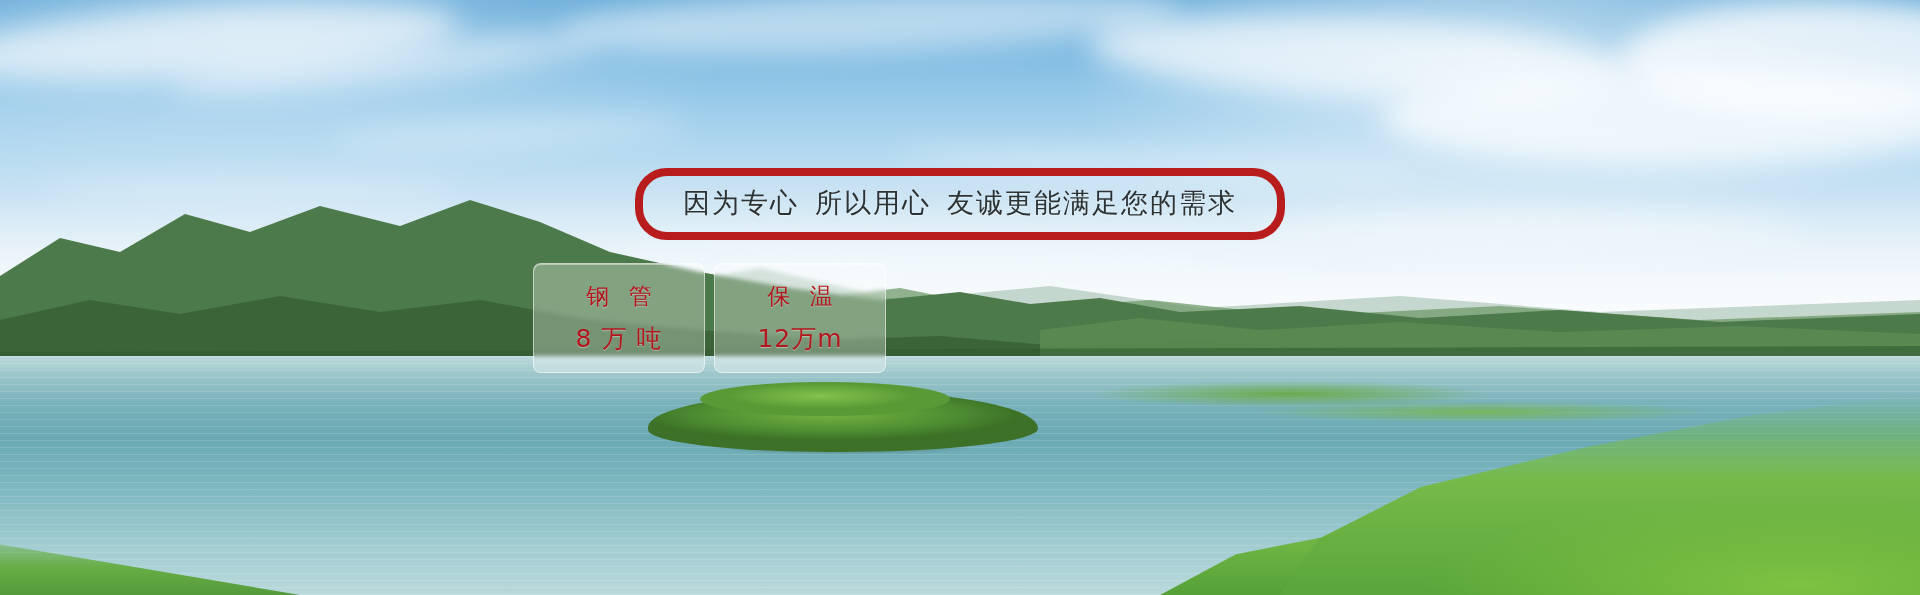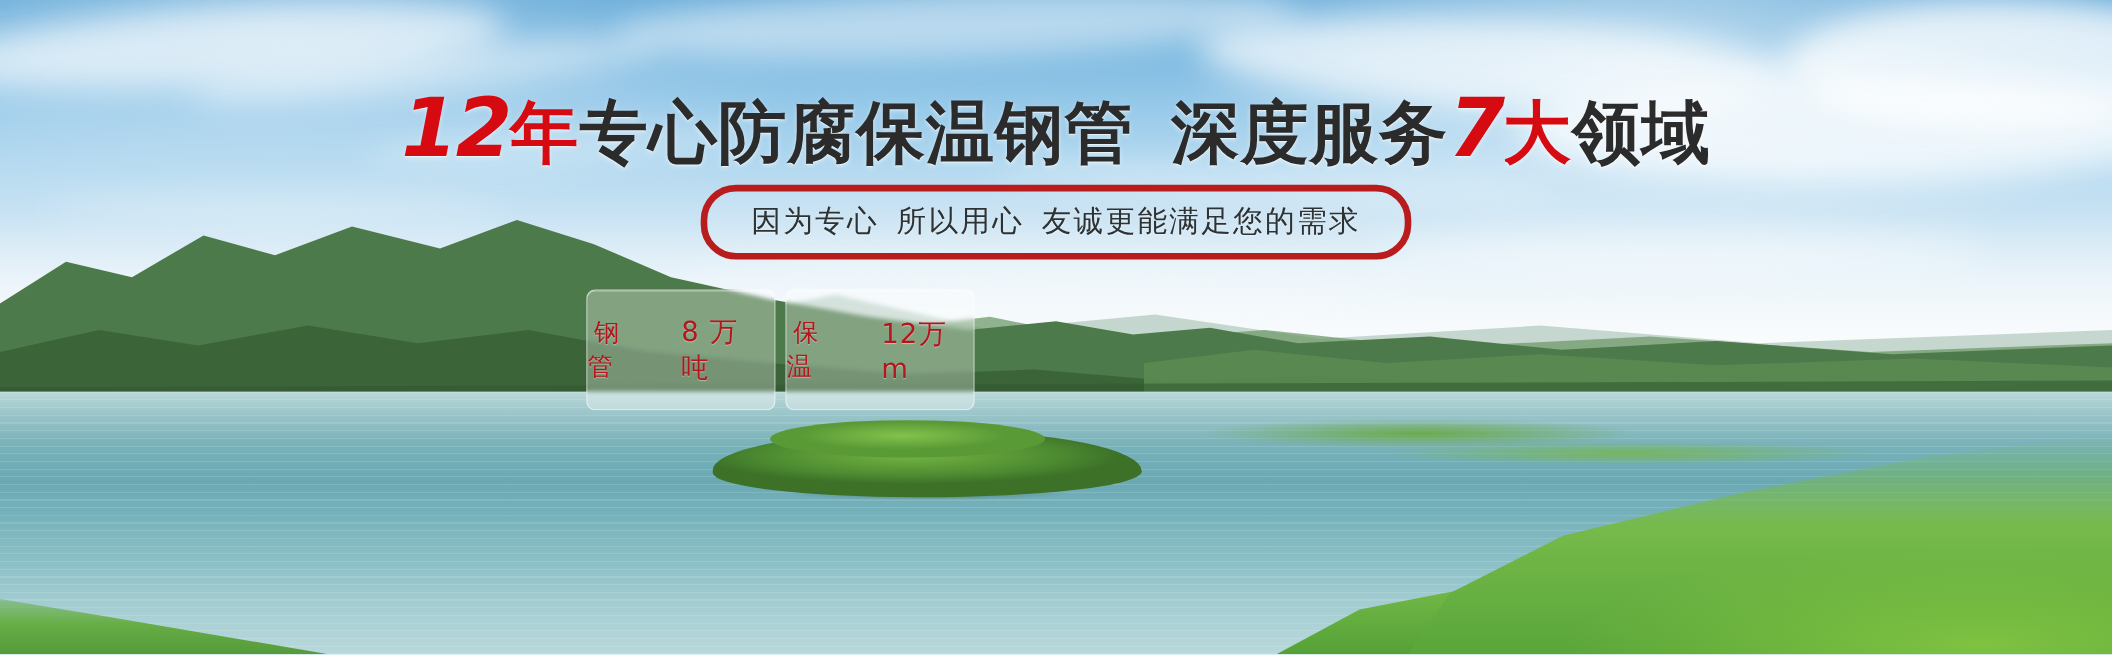--- a/index.html
+++ b/index.html
@@ -154,21 +154,21 @@
     font-style:italic;
     letter-spacing:-2px;
   }
   .headline .gap { display:inline-block; width:34px; }
 
   .subtitle-wrap {
     position:absolute; left:0; top:168px; width:1920px;
     display:flex; justify-content:center;
   }
   .subtitle {
-    border:6px solid #b91c1c;
+    border:8px solid #b91c1c;
     border-radius:32px;
     padding:9px 40px 11px;
     font-size:27px;
     color:#2d3335;
     letter-spacing:2px;
     white-space:nowrap;
     background:rgba(255,255,255,.06);
     text-shadow:0 1px 2px rgba(255,255,255,.5);
   }
   .subtitle .sp { display:inline-block; width:16px; }
@@ -179,21 +179,21 @@
     display:flex;
     gap:9px;
   }
   .card {
     width:172px; height:110px;
     border-radius:8px;
     background:rgba(255,255,255,.30);
     border:1px solid rgba(255,255,255,.55);
     backdrop-filter:blur(2px);
     display:flex;
-    flex-direction:row;
+    flex-direction:column;
     align-items:center;
     justify-content:center;
     gap:10px;
     box-shadow:inset 0 1px 0 rgba(255,255,255,.45);
   }
   .card-label {
     font-size:23px;
     color:#b3161c;
     letter-spacing:6px;
     text-indent:6px;
@@ -255,23 +255,20 @@
   <div class="island-shadow"></div>
   <div class="island"></div>
   <div class="island2"></div>
 
   <div class="grass-right2"></div>
   <div class="grass-right"></div>
   <div class="grass-left"></div>
 
   <div class="content">
 
-    <div class="headline">
-      <span class="red num">12</span><span class="red">年</span><span>专心防腐保温钢管</span><span class="gap"></span><span>深度服务</span><span class="red num">7</span><span class="red">大</span><span>领域</span>
-    </div>
 
     <div class="subtitle-wrap">
       <div class="subtitle">
         <span>因为专心</span><span class="sp"></span><span>所以用心</span><span class="sp"></span><span>友诚更能满足您的需求</span>
       </div>
     </div>
 
     <div class="cards">
 
       <div class="card">

